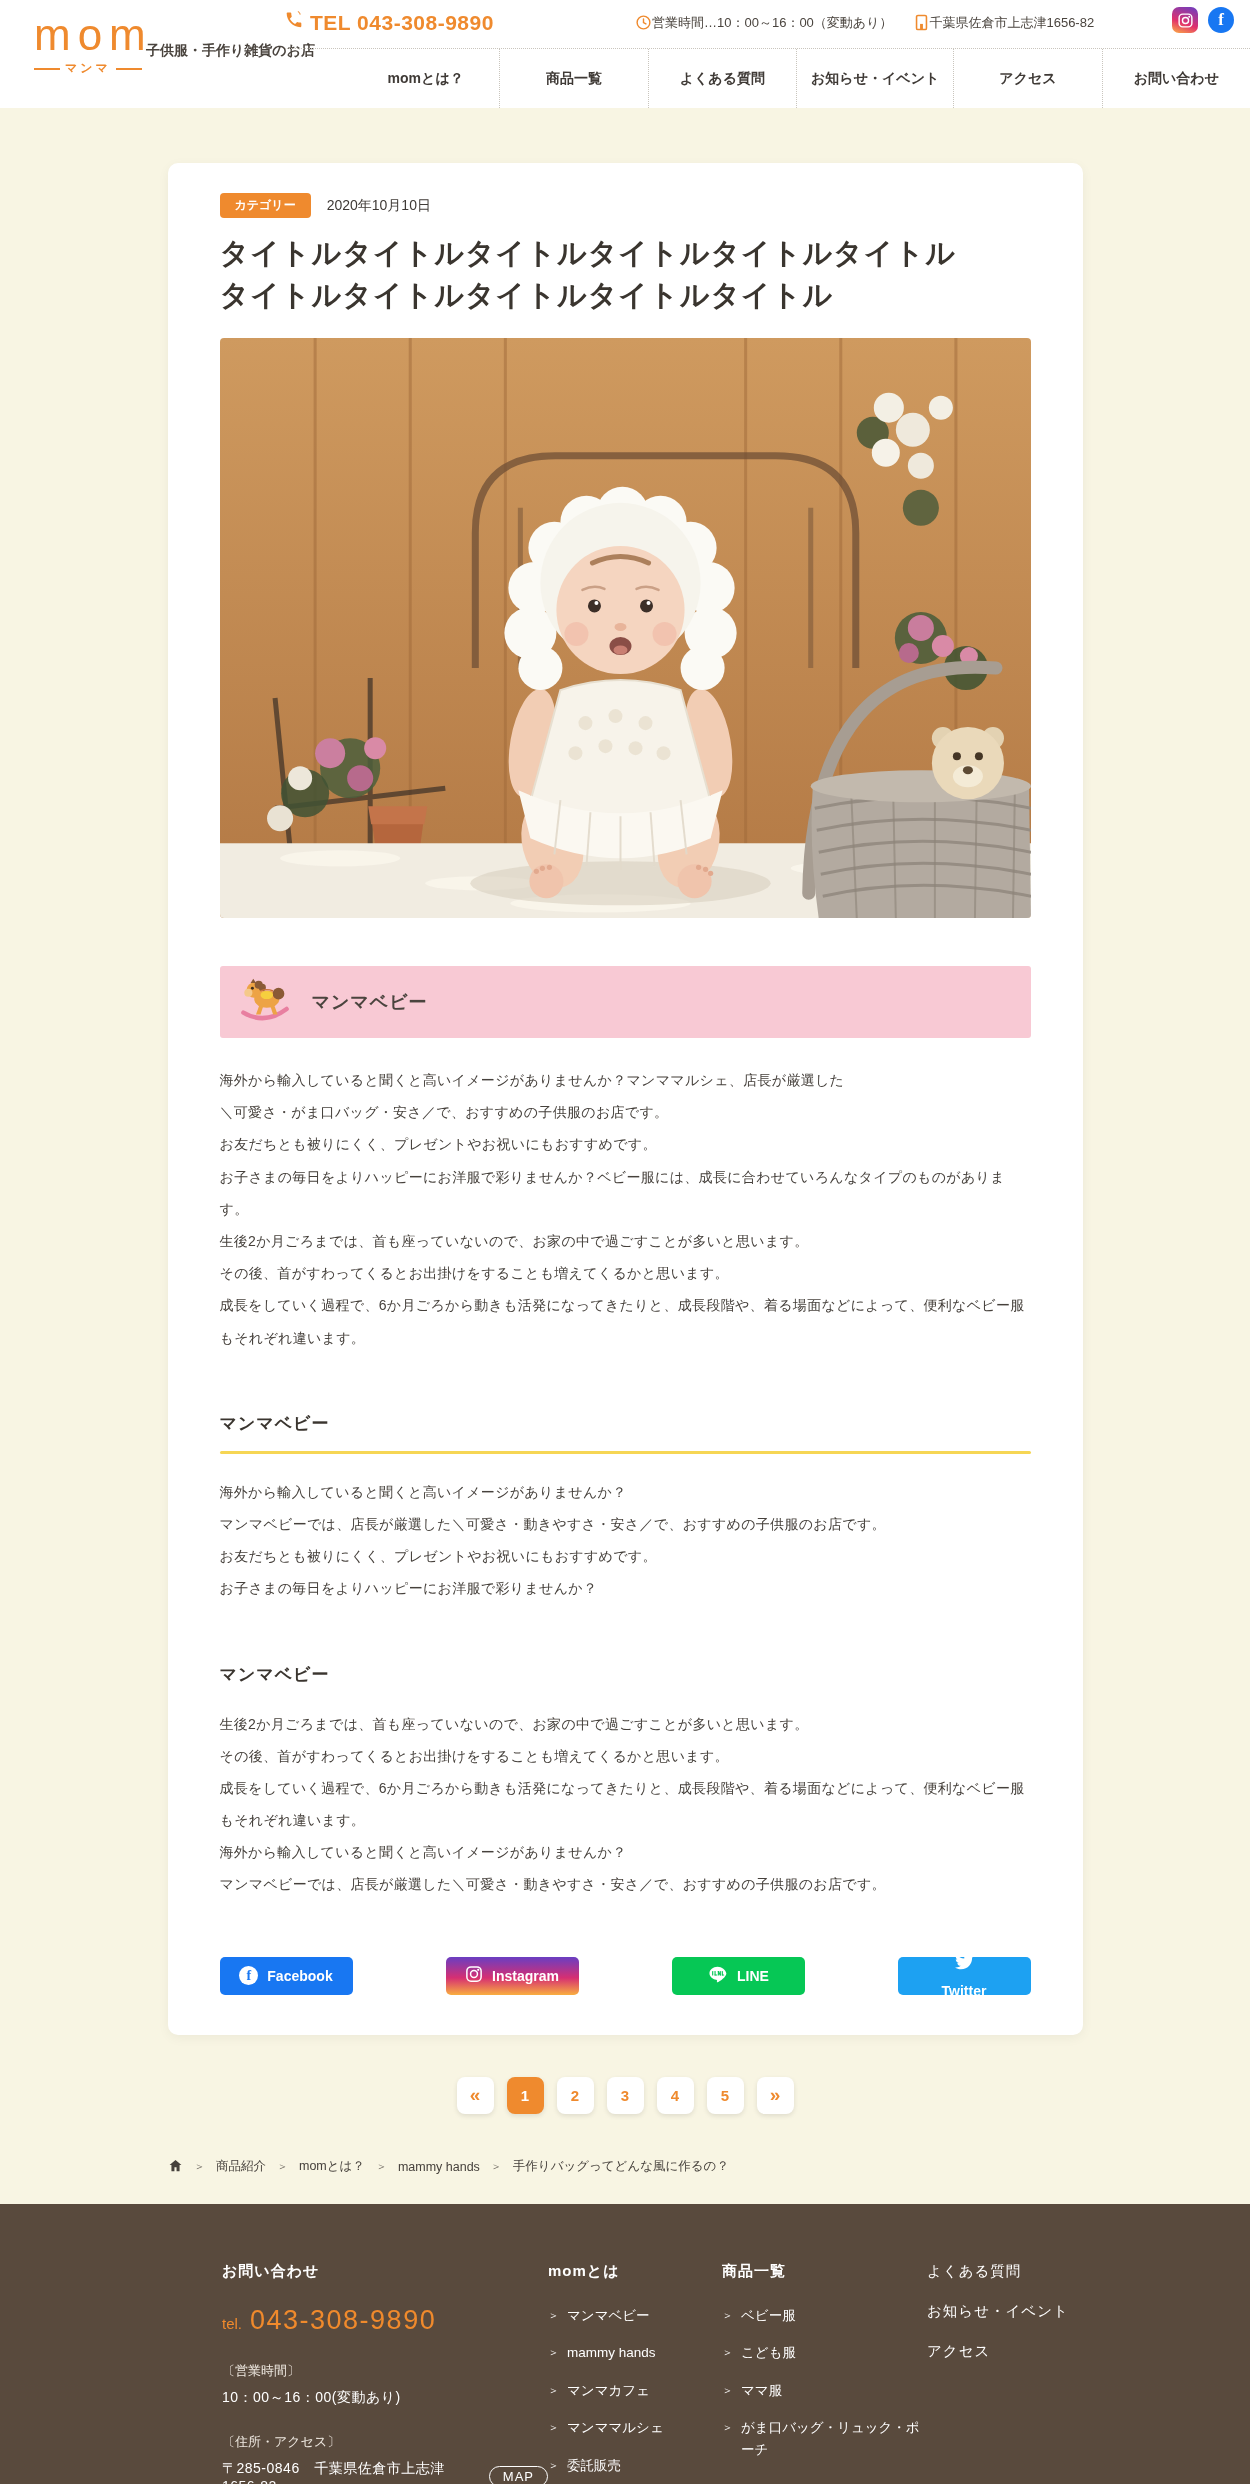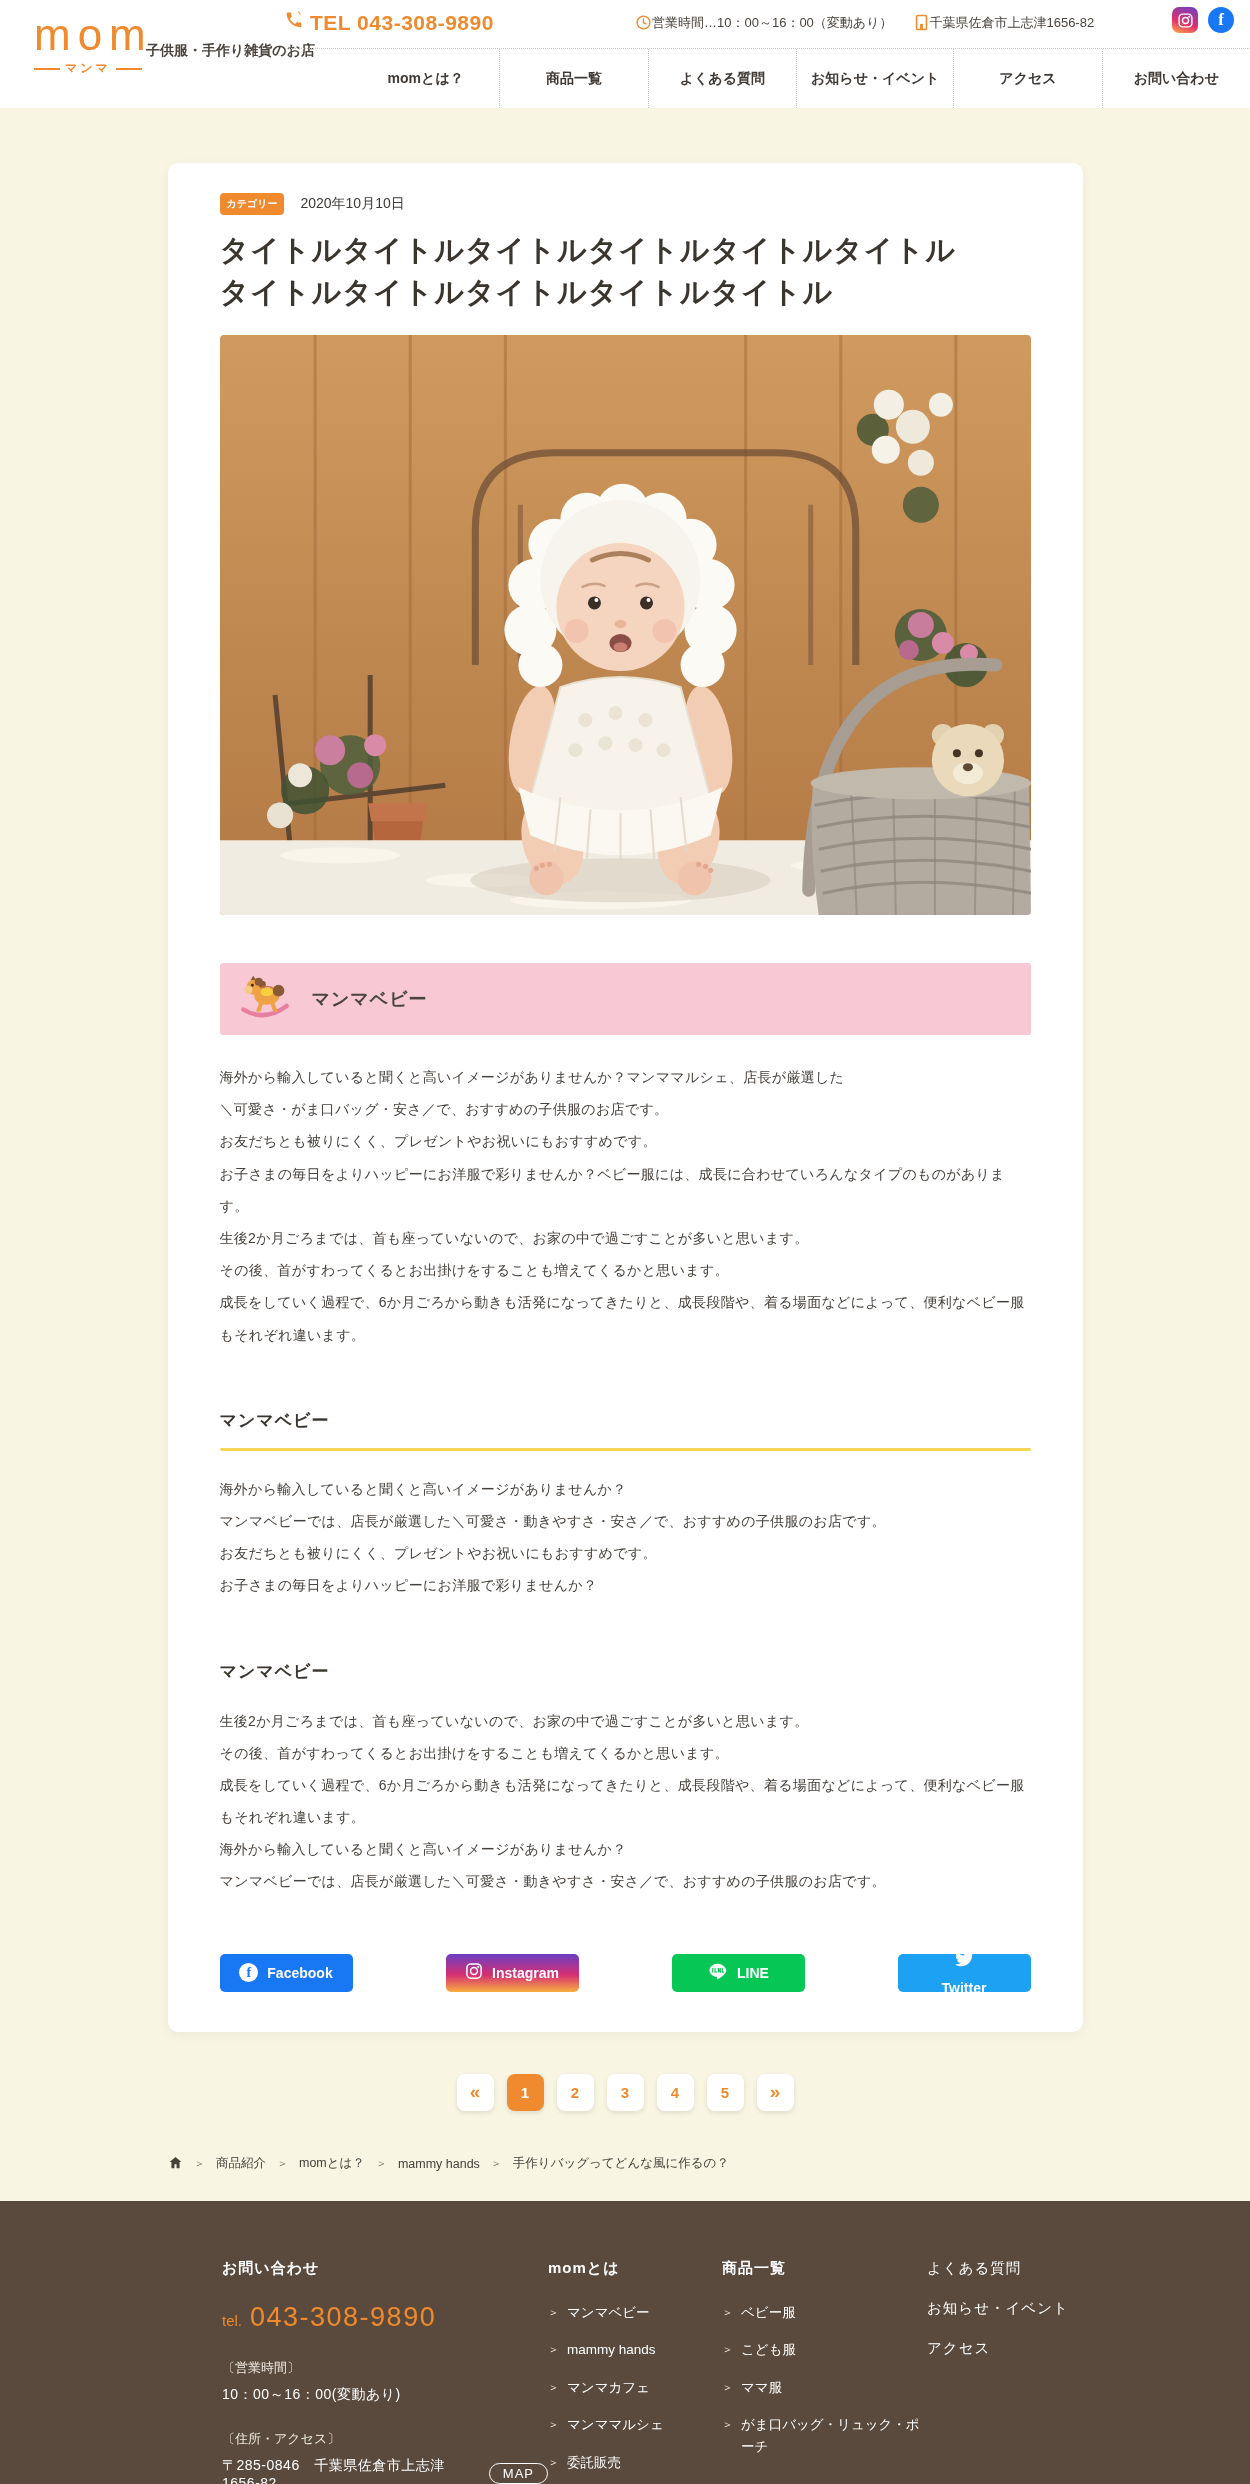--- a/index.html
+++ b/index.html
@@ -23,21 +23,21 @@
   .ig-icon-box { width: 26px; height: 26px; border-radius: 7px; background: linear-gradient(200deg,#6a3ec2 0%,#c13584 45%,#e1306c 60%,#fcaf45 100%); display: flex; align-items: center; justify-content: center; }
   .fb-circle { width: 26px; height: 26px; border-radius: 50%; background: #1877f2; color: #fff; font-weight: 700; font-size: 17px; display: flex; align-items: center; justify-content: center; font-family: "Liberation Serif", serif; }
   .header-dots { position: absolute; left: 285px; right: 0; top: 48px; border-top: 1px dotted #c9c5bd; }
   .main-nav { position: absolute; left: 352px; right: 0; top: 49px; height: 59px; display: flex; }
   .nav-item { flex: 1; display: flex; align-items: center; justify-content: center; font-size: 14px; font-weight: 700; color: #3f3a36; cursor: pointer; white-space: nowrap; padding: 0 14px; }
   .nav-item + .nav-item { border-left: 1px dotted #c9c5bd; }
   
   .main-area { background: #f8f5e3; padding-top: 55px; }
   .card { width: 915px; margin: 0 auto; background: #fff; border-radius: 10px; padding: 30px 52px 40px; box-shadow: 0 3px 12px rgba(0,0,0,.05); }
   .meta-row { display: flex; align-items: center; gap: 16px; }
-  .cat-badge { background: #ef8a2e; color: #fff; font-size: 10px; font-weight: 700; padding: 4px 7px; border-radius: 4px; cursor: pointer; }
+  .cat-badge { background: #ef8a2e; color: #fff; font-size: 12px; font-weight: 700; padding: 4px 15px; border-radius: 4px; cursor: pointer; }
   .date { font-size: 14px; color: #3f3a36; }
   .post-title { margin-top: 14px; font-size: 29px; font-weight: 700; color: #3a352f; line-height: 1.45; letter-spacing: 1px; }
   .photo-frame { margin-top: 22px; width: 100%; height: 580px; border-radius: 4px; overflow: hidden; }
   .photo-frame svg { display: block; }
   .banner { margin-top: 48px; height: 72px; background: #f8c9d4; border-radius: 3px; display: flex; align-items: center; padding: 0 18px; gap: 20px; }
   .banner-label { font-size: 18px; font-weight: 700; color: #4a443e; letter-spacing: 1px; }
   .body-text { margin-top: 26px; }
   .body-text p { font-size: 14px; line-height: 2.3; color: #46413c; letter-spacing: .3px; }
   .section { margin-top: 58px; }
   .section-h { font-size: 17px; font-weight: 700; color: #3a352f; letter-spacing: 1px; }

